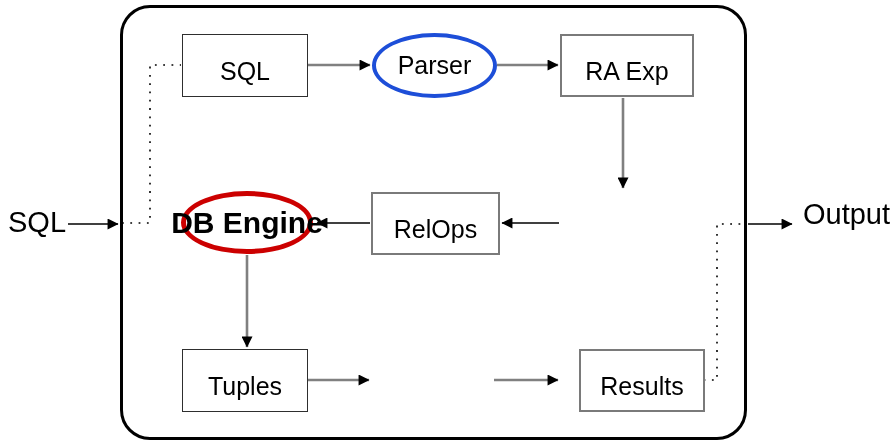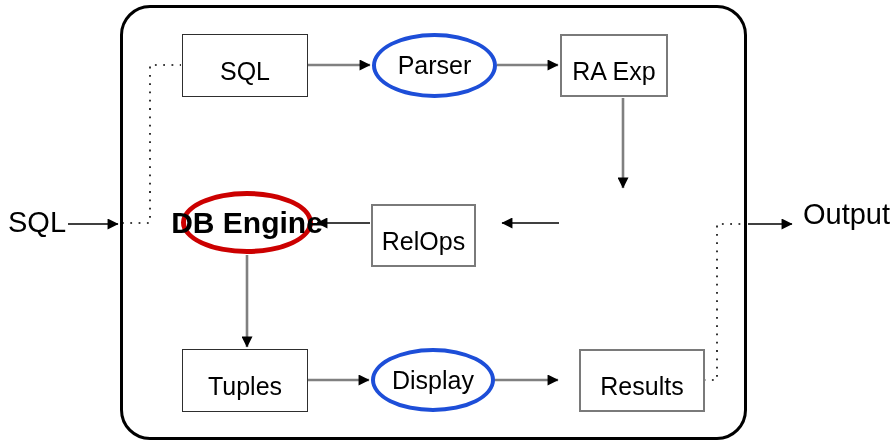--- a/index.html
+++ b/index.html
@@ -11,23 +11,23 @@
   .node{position:absolute;display:flex;align-items:center;justify-content:center;
         background:#fff;box-sizing:border-box;font-size:25px;line-height:1;white-space:nowrap;}
   .rect-dark{border:1px solid #2e2e2e;}
   .rect-gray{border:2px solid #7a7a7a;}
   .ellipse{border:4px solid #1d4ed8;border-radius:50%;}
   .db-engine{border:5px solid #cc0000;border-radius:50%;font-weight:bold;font-size:30px;}
   .rect-label{transform:translateY(6px);}
   .ext-label{position:absolute;font-size:29px;line-height:36px;}
   #node-sql-box {left:182px;top:34px;width:126px;height:63px;}
   #node-parser  {left:372px;top:33px;width:125px;height:65px;}
-  #node-ra-exp  {left:560px;top:34px;width:108px;height:63px;text-align:right;}
+  #node-ra-exp  {left:560px;top:34px;width:134px;height:63px;text-align:right;}
   #node-db-engine{left:181px;top:191px;width:132px;height:63px;}
-  #node-relops  {left:371px;top:204px;width:105px;height:63px;}
+  #node-relops  {left:371px;top:192px;width:129px;height:63px;}
   #node-optimiser{left:559px;top:190px;width:128px;height:66px;}
   #node-tuples  {left:182px;top:349px;width:126px;height:63px;}
   #node-display {left:371px;top:348px;width:124px;height:64px;}
   #node-results {left:560px;top:349px;width:126px;height:63px;margin-left:19px;}
   #ext-input-label{left:8px;top:204px;}
   #ext-output-label{left:803px;top:196px;}
 </style>
 </head>
 <body>
 
@@ -79,23 +79,20 @@
 
   <div class="node rect-gray" id="node-relops">
     <span class="rect-label">RelOps</span>
   </div>
 
 
   <div class="node rect-dark" id="node-tuples">
     <span class="rect-label">Tuples</span>
   </div>
 
-  <div class="node ellipse" id="node-display">
-    <span>Display</span>
-  </div>
 
   <div class="node rect-gray" id="node-results">
     <span class="rect-label">Results</span>
   </div>
 
   <div class="ext-label" id="ext-output-label">Output</div>
 
 </div>
 
 </body></html>

